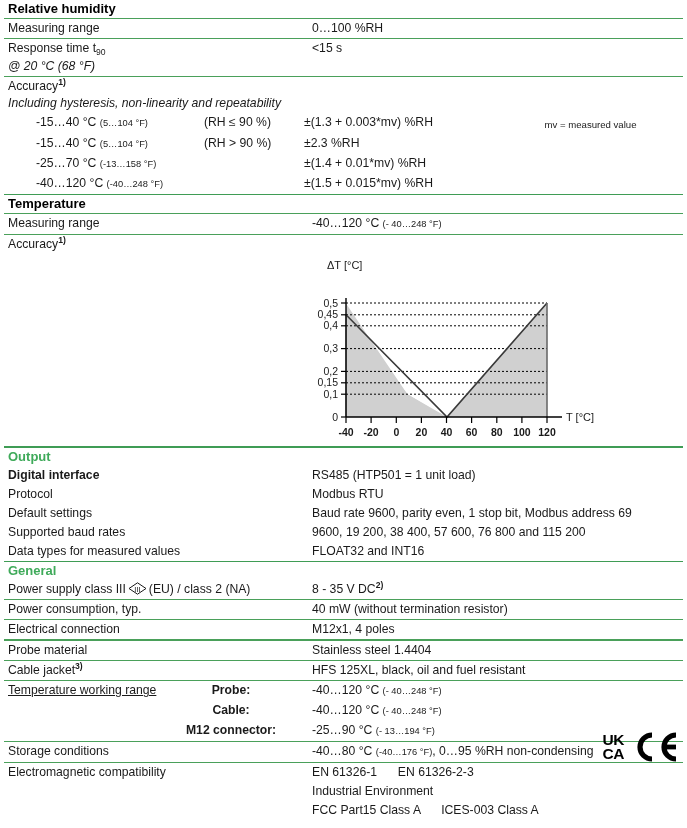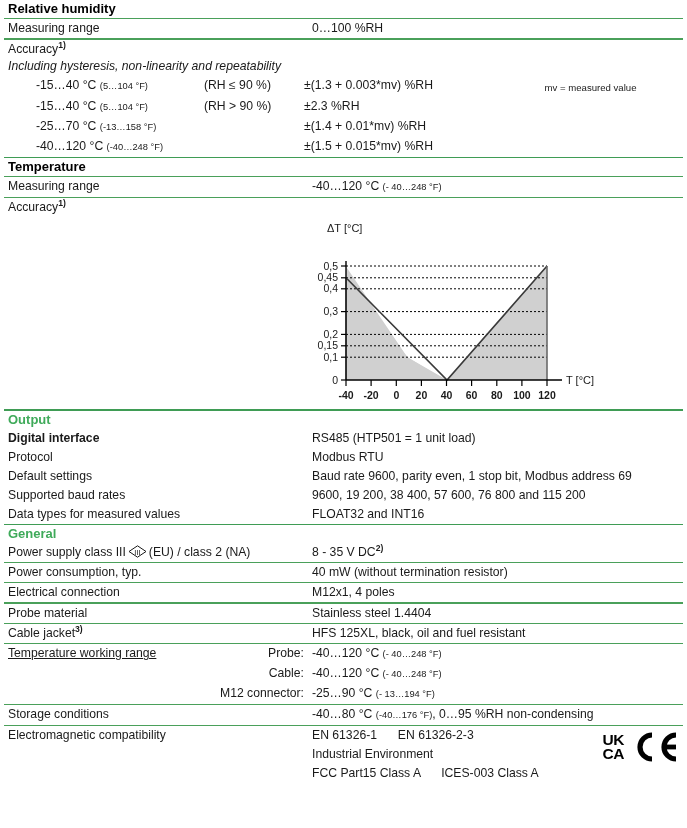--- a/index.html
+++ b/index.html
@@ -48,21 +48,21 @@
   .acc-temp { width: 168px; flex: 0 0 168px; }
   .acc-cond { width: 100px; flex: 0 0 100px; }
   .acc-val  { width: 190px; flex: 0 0 190px; }
   .acc-note { flex: 1 1 auto; font-size: 9.6px; text-align: center; padding-top: 2px;}
 
   .ital { font-style: italic; }
   .small { font-size: 9.3px; }
   sup { font-size: 8.6px; font-weight: bold; vertical-align: super; line-height: 0; }
   sub { font-size: 8.6px; vertical-align: sub; line-height: 0; }
   .lbl-grow { width: 150px; flex: 0 0 150px; text-decoration: underline; }
-  .sub-right { width: 154px; flex: 0 0 154px; text-align: right; padding-right: 8px; }
+  .sub-right { width: 154px; flex: 0 0 154px; text-align: center; padding-right: 8px; font-weight: bold; }
 
   
   .cls3 {
     display: inline-block;
     width: 19px; height: 13px;
     position: relative;
     vertical-align: -2px;
     margin: 0 2px;
   }
   .cls3 svg { display:block; }
@@ -97,20 +97,30 @@
 
   <div class="sec-head black">Relative humidity</div>
   <div class="rule"></div>
 
   <div class="row">
     <div class="lbl">Measuring range</div>
     <div class="val">0…100 %RH</div>
   </div>
   <div class="rule"></div>
 
+  <div class="row">
+    <div class="lbl">
+      <span>Response time t</span><sub>90</sub>
+    </div>
+    <div class="val">&lt;15 s</div>
+  </div>
+  <div class="row" style="padding-top:0;padding-bottom:1px;">
+    <div class="lbl ital">@ 20 °C (68 °F)</div>
+    <div class="val"></div>
+  </div>
   <div class="rule"></div>
 
   <div class="row" style="padding-bottom:0;">
     <div class="lbl"><span>Accuracy</span><sup>1)</sup></div>
   </div>
   <div class="row" style="padding-top:0;">
     <div class="val ital">Including hysteresis, non-linearity and repeatability</div>
   </div>
 
   <div class="row indent">

